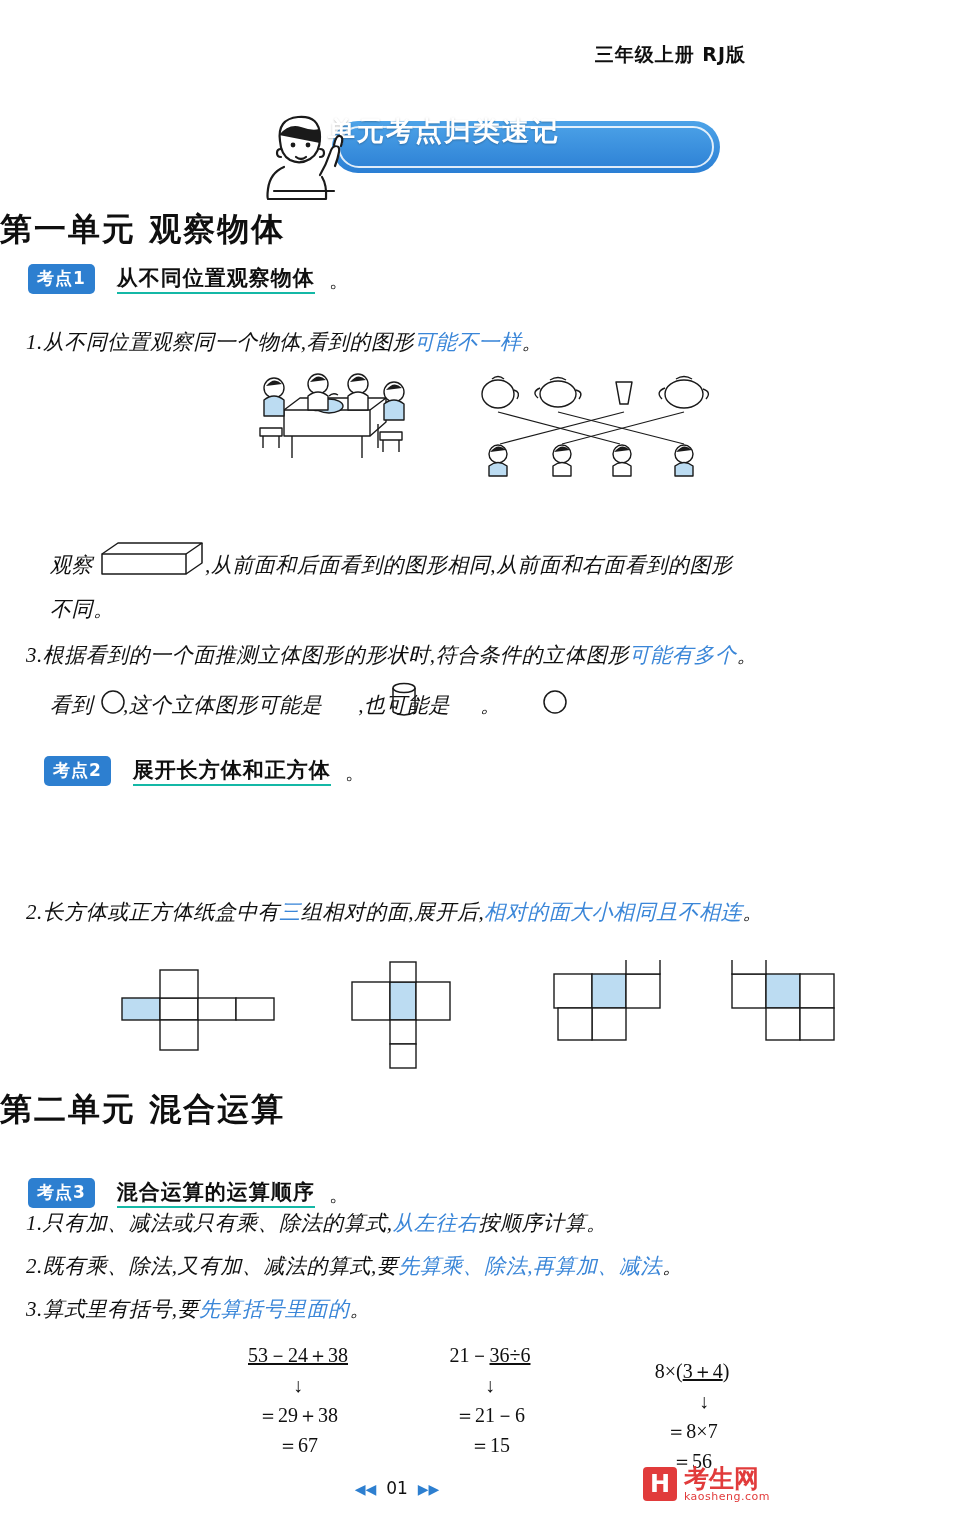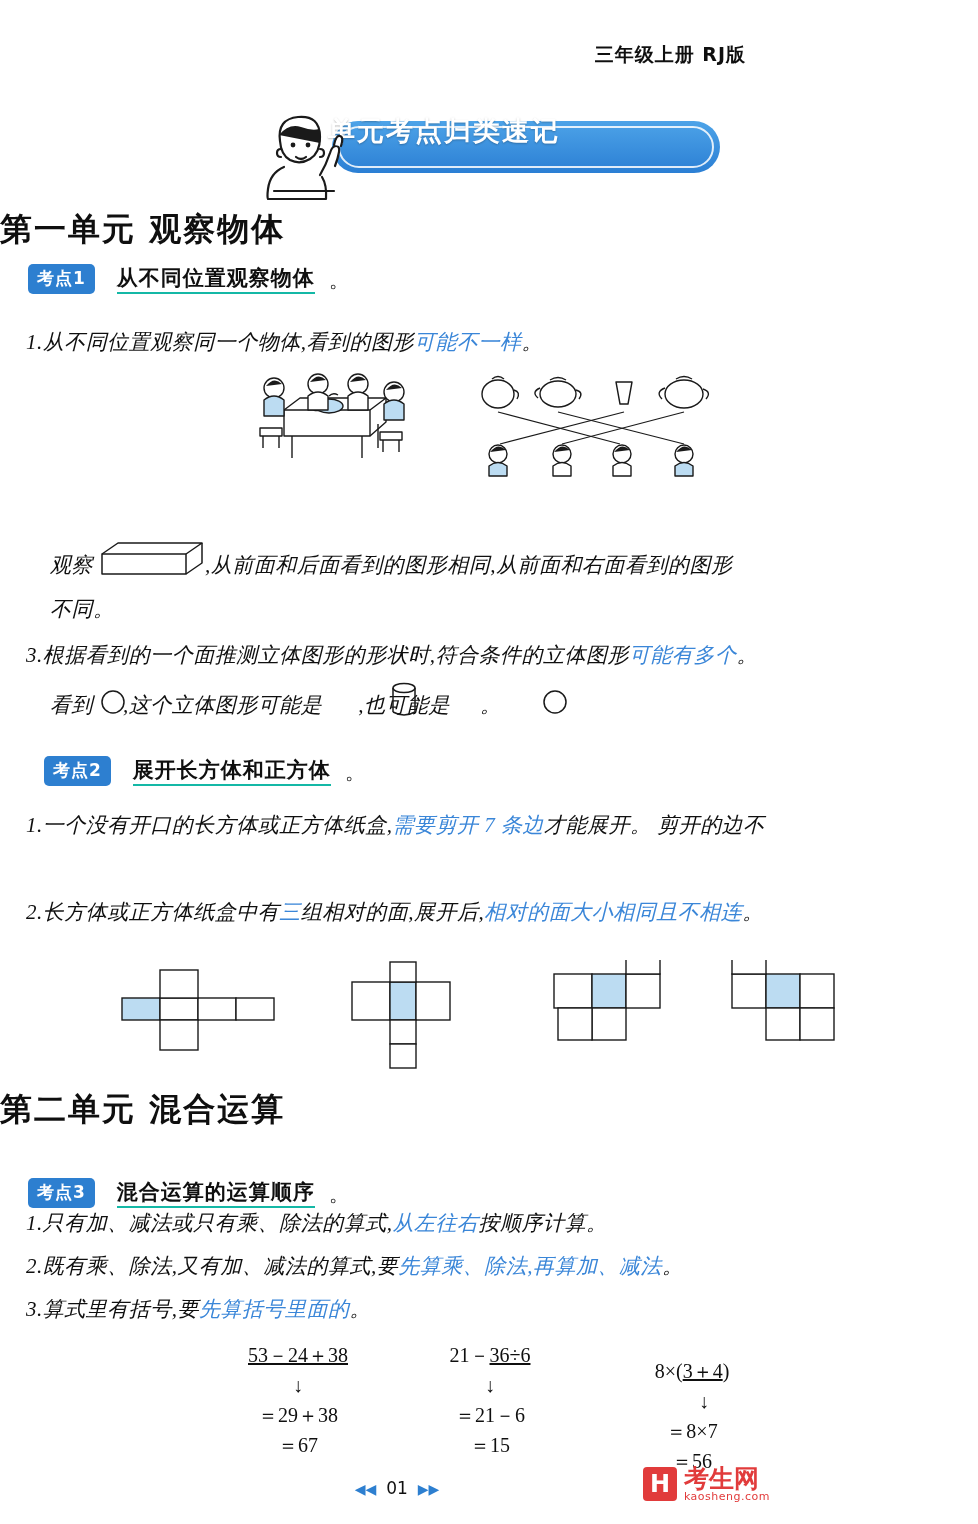--- a/index.html
+++ b/index.html
@@ -229,23 +229,20 @@
   <svg style="position:absolute;top:686px;left:540px;" width="30" height="30" viewBox="0 0 30 30">
     <circle cx="15" cy="16" r="11" fill="none" stroke="#1a1a1a" stroke-width="1.5"></circle>
   </svg>
 
   <div class="kd" style="top:748px;left:44px;margin-top:8px;">
     <span class="kd-tag">考点2</span>
     <span class="kd-text">展开长方体和正方体</span>
     <span class="kd-dot">。</span>
   </div>
 
-  <div class="para" style="top:808px;left:26px;width:920px;">
-    <span>1.一个没有开口的长方体或正方体纸盒,</span><span class="blue">需要剪开 7 条边</span><span>才能展开。 剪开的边不</span>
-  </div>
 
   <div class="para" style="top:895px;left:26px;width:920px;">
     <span>2.长方体或正方体纸盒中有</span><span class="blue">三</span><span>组相对的面,展开后,</span><span class="blue">相对的面大小相同且不相连</span><span>。</span>
   </div>
 
   <svg style="position:absolute;top:960px;left:120px;" width="180" height="110" viewBox="0 0 180 110">
     <g fill="none" stroke="#1a1a1a" stroke-width="1.4">
       <rect x="2" y="38" width="38" height="22" fill="#bcdcf2"></rect>
       <rect x="40" y="38" width="38" height="22" fill="#fff"></rect>
       <rect x="78" y="38" width="38" height="22" fill="#fff"></rect>

